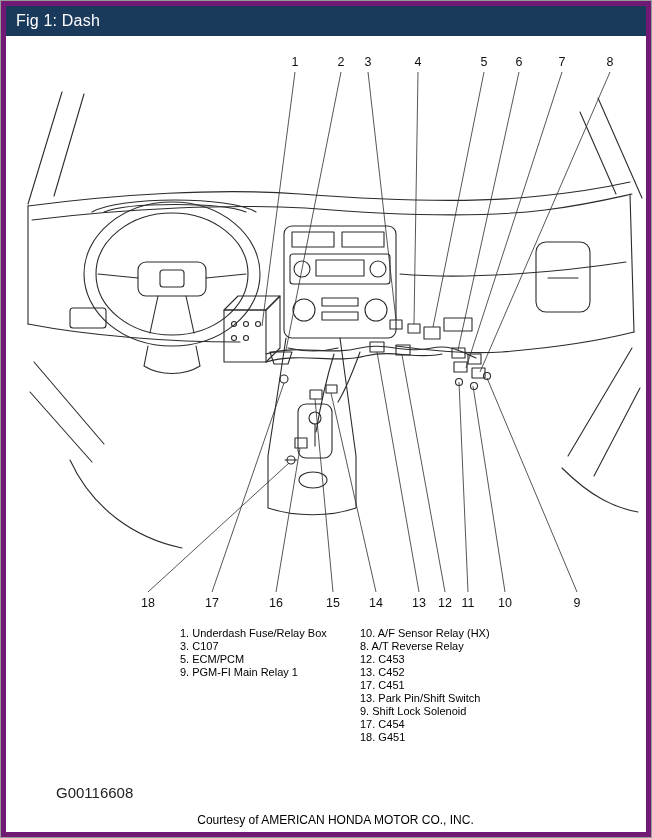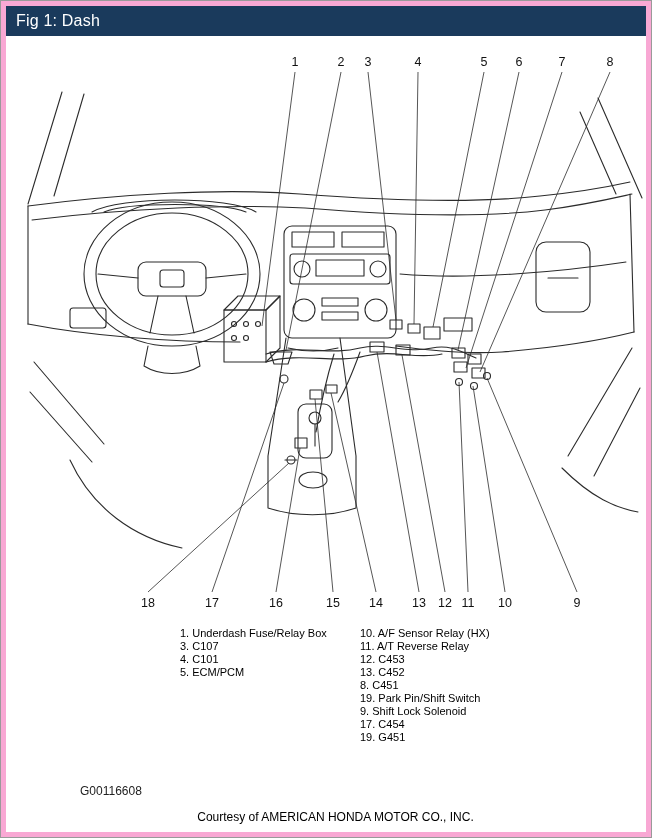--- a/index.html
+++ b/index.html
@@ -4,21 +4,21 @@
 <style>
   * { margin:0; padding:0; box-sizing:border-box; }
   html,body { width:652px; height:838px; }
   body {
     font-family: "Liberation Sans", sans-serif;
     background:#c9c9c9;
     overflow:hidden;
   }
   .page {
     width:652px; height:838px;
-    background:#f9a8d4;
+    background:#701a75;
     padding:5px;
     border:1px solid #9a9a9a;
   }
   .titlebar {
     height:30px;
     background:#1a3a5c;
     color:#ffffff;
     display:flex;
     align-items:center;
     padding-left:10px;
@@ -37,21 +37,21 @@
     stroke-linecap:round; stroke-linejoin:round;
   }
   svg .leaders line { stroke:#2b2b2b; stroke-width:0.8; }
   svg .nums text {
     font-family:"Liberation Sans", sans-serif;
     font-size:12.5px; fill:#111; text-anchor:middle;
   }
   .legend { display:flex; margin:6px 16px 0 174px; }
   .legend-col { font-size:11px; line-height:13px; color:#000; }
   .legend-col.left { width:180px; }
-  .figure-id { margin:40px 0 0 74px; font-size:12px; color:#222; }
+  .figure-id { margin:40px 0 0 50px; font-size:15px; color:#222; }
   .courtesy { text-align:center; margin-top:12px; font-size:12px; color:#000;padding-left:19px; }
 </style>
 </head>
 <body>
 
 <div class="page">
   <div class="titlebar">
     <span>Fig 1: Dash</span>
   </div>
   <div class="content">
@@ -198,33 +198,33 @@
         <text x="468" y="571">11</text>
         <text x="505" y="571">10</text>
         <text x="577" y="571">9</text>
       </g>
     </svg>
 
     <div class="legend">
       <div class="legend-col left">
         <div class="legend-item">1. Underdash Fuse/Relay Box</div>
         <div class="legend-item">3. C107</div>
-        <div class="legend-item">4. C101</div>
         <div class="legend-item">5. ECM/PCM</div>
+        <div class="legend-item">9. PGM-FI Main Relay 1</div>
       </div>
       <div class="legend-col right">
         <div class="legend-item">10. A/F Sensor Relay (HX)</div>
-        <div class="legend-item">11. A/T Reverse Relay</div>
+        <div class="legend-item">8. A/T Reverse Relay</div>
         <div class="legend-item">12. C453</div>
         <div class="legend-item">13. C452</div>
-        <div class="legend-item">8. C451</div>
-        <div class="legend-item">19. Park Pin/Shift Switch</div>
+        <div class="legend-item">17. C451</div>
+        <div class="legend-item">13. Park Pin/Shift Switch</div>
         <div class="legend-item">9. Shift Lock Solenoid</div>
         <div class="legend-item">17. C454</div>
-        <div class="legend-item">19. G451</div>
+        <div class="legend-item">18. G451</div>
       </div>
     </div>
 
     <div class="figure-id">G00116608</div>
     <div class="courtesy">Courtesy of AMERICAN HONDA MOTOR CO., INC.</div>
 
   </div>
 </div>
 
 </body></html>

